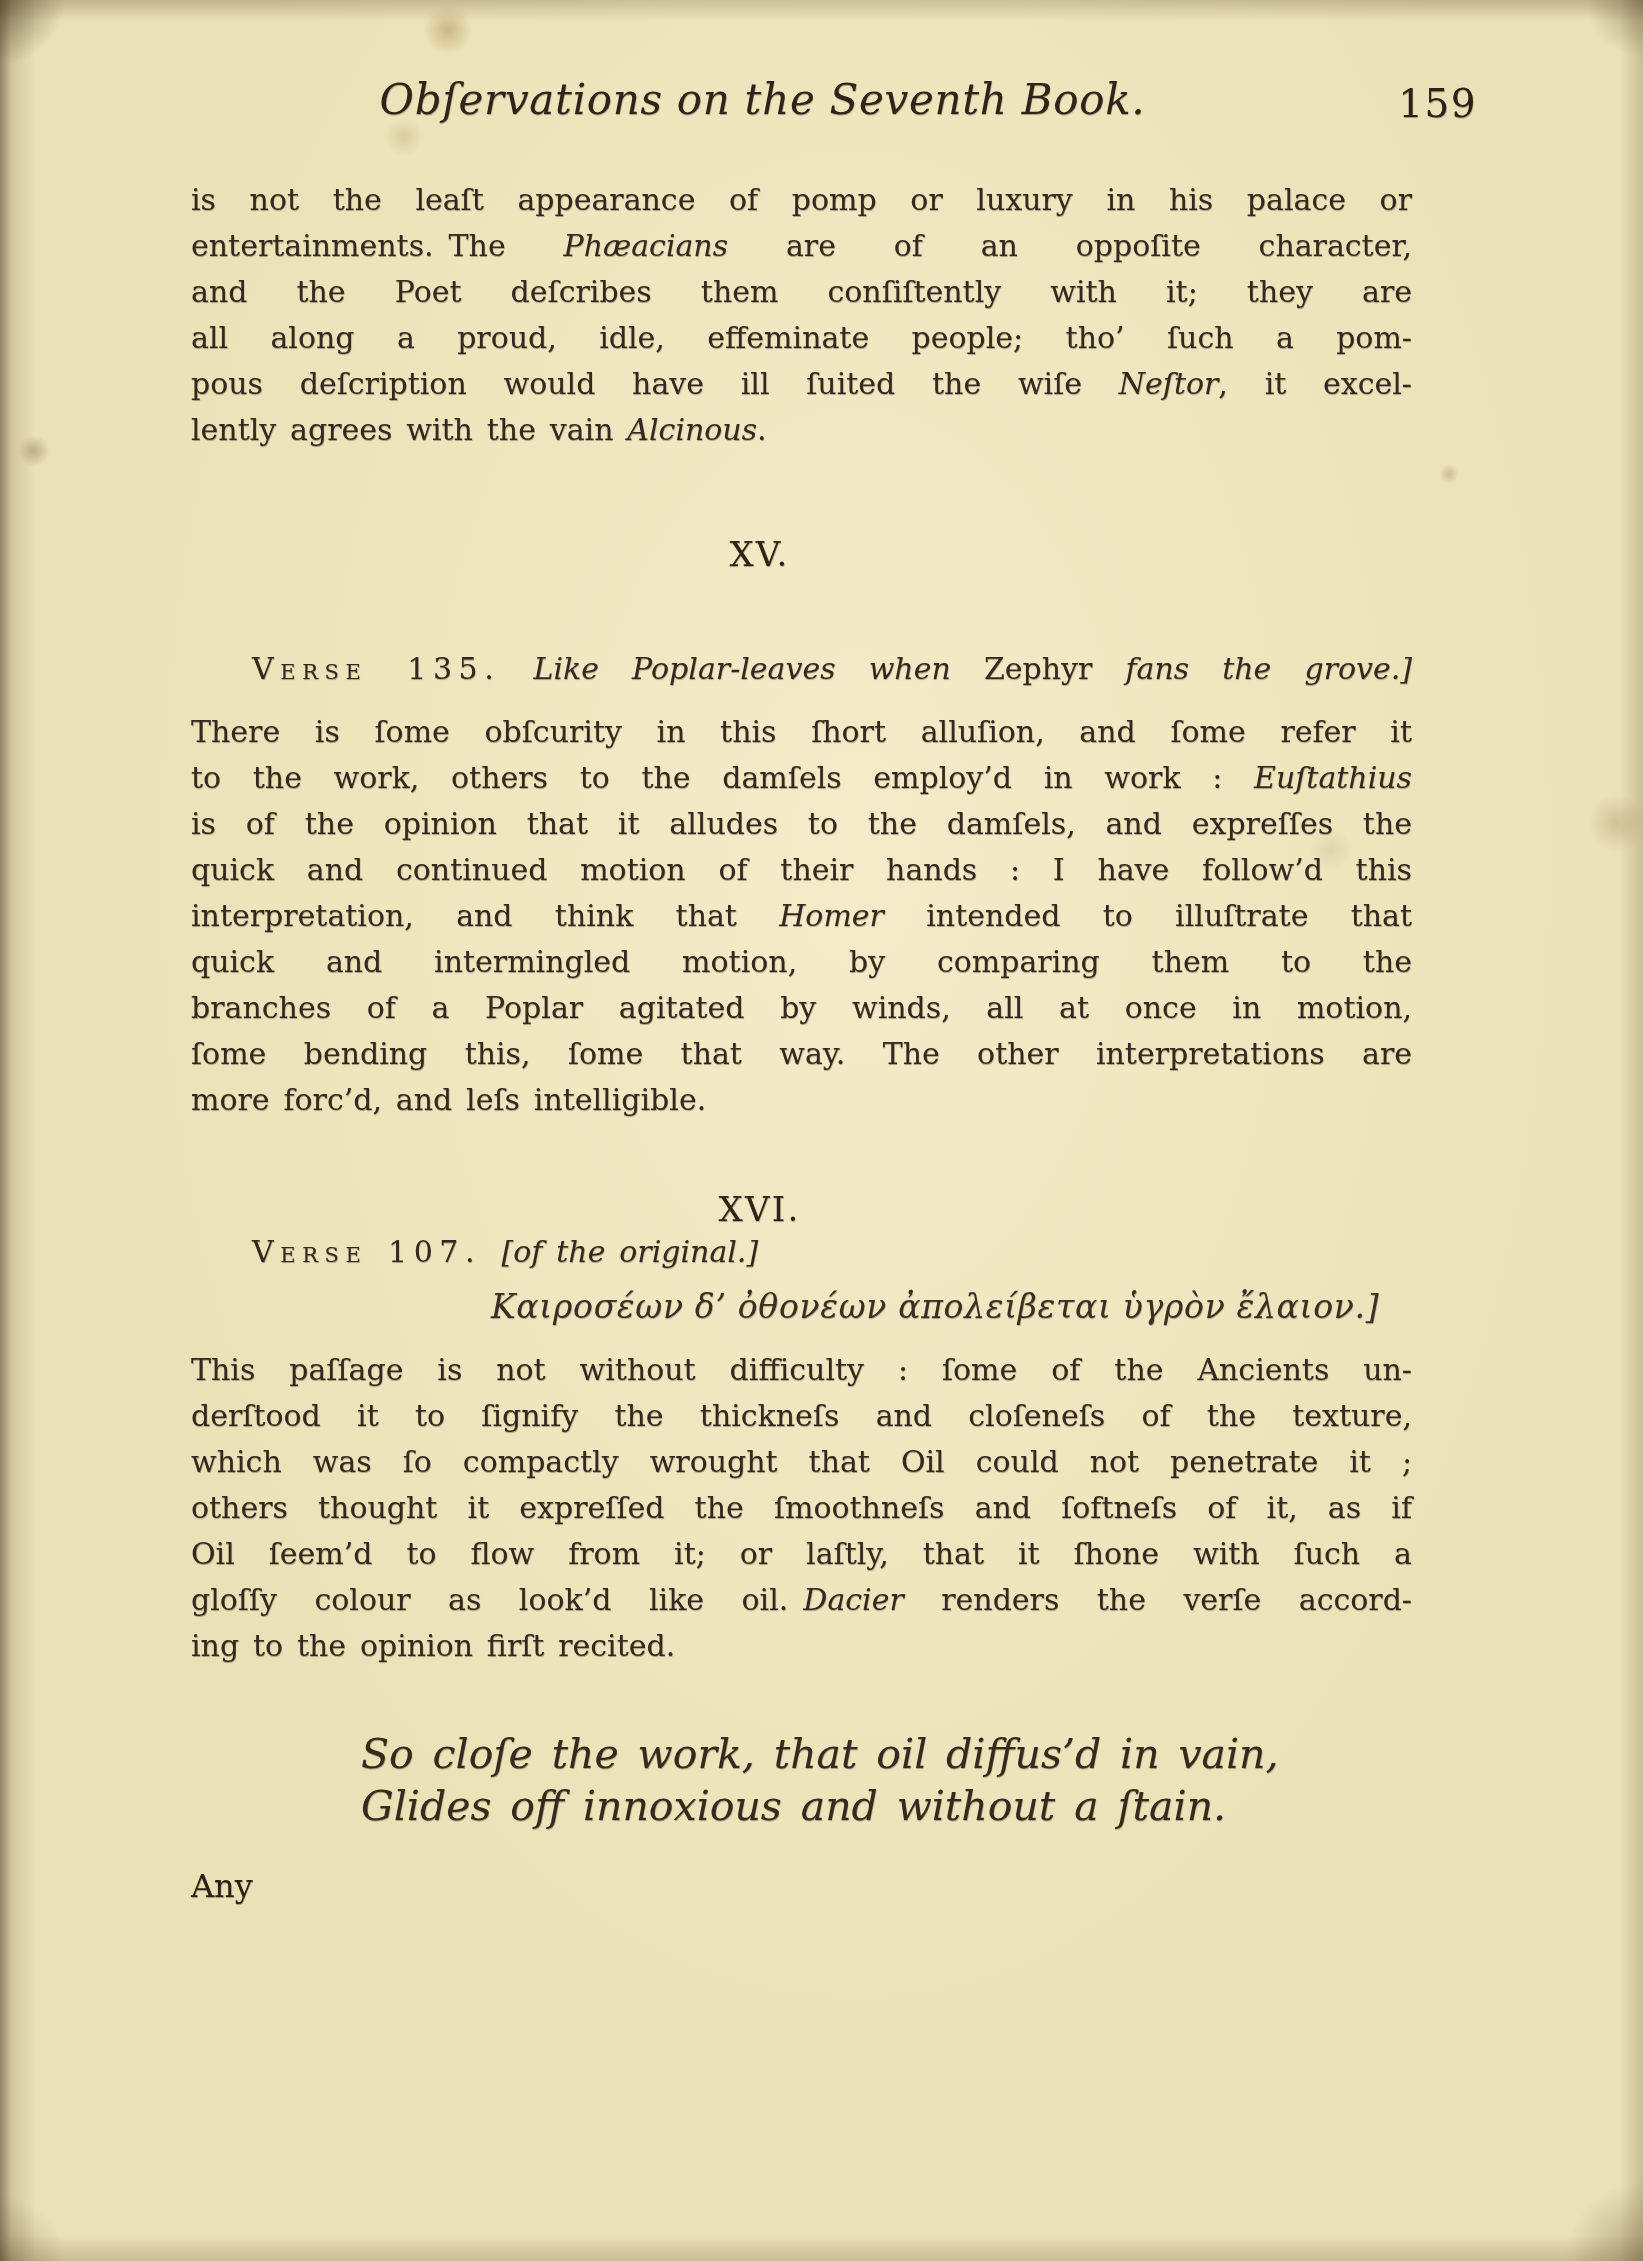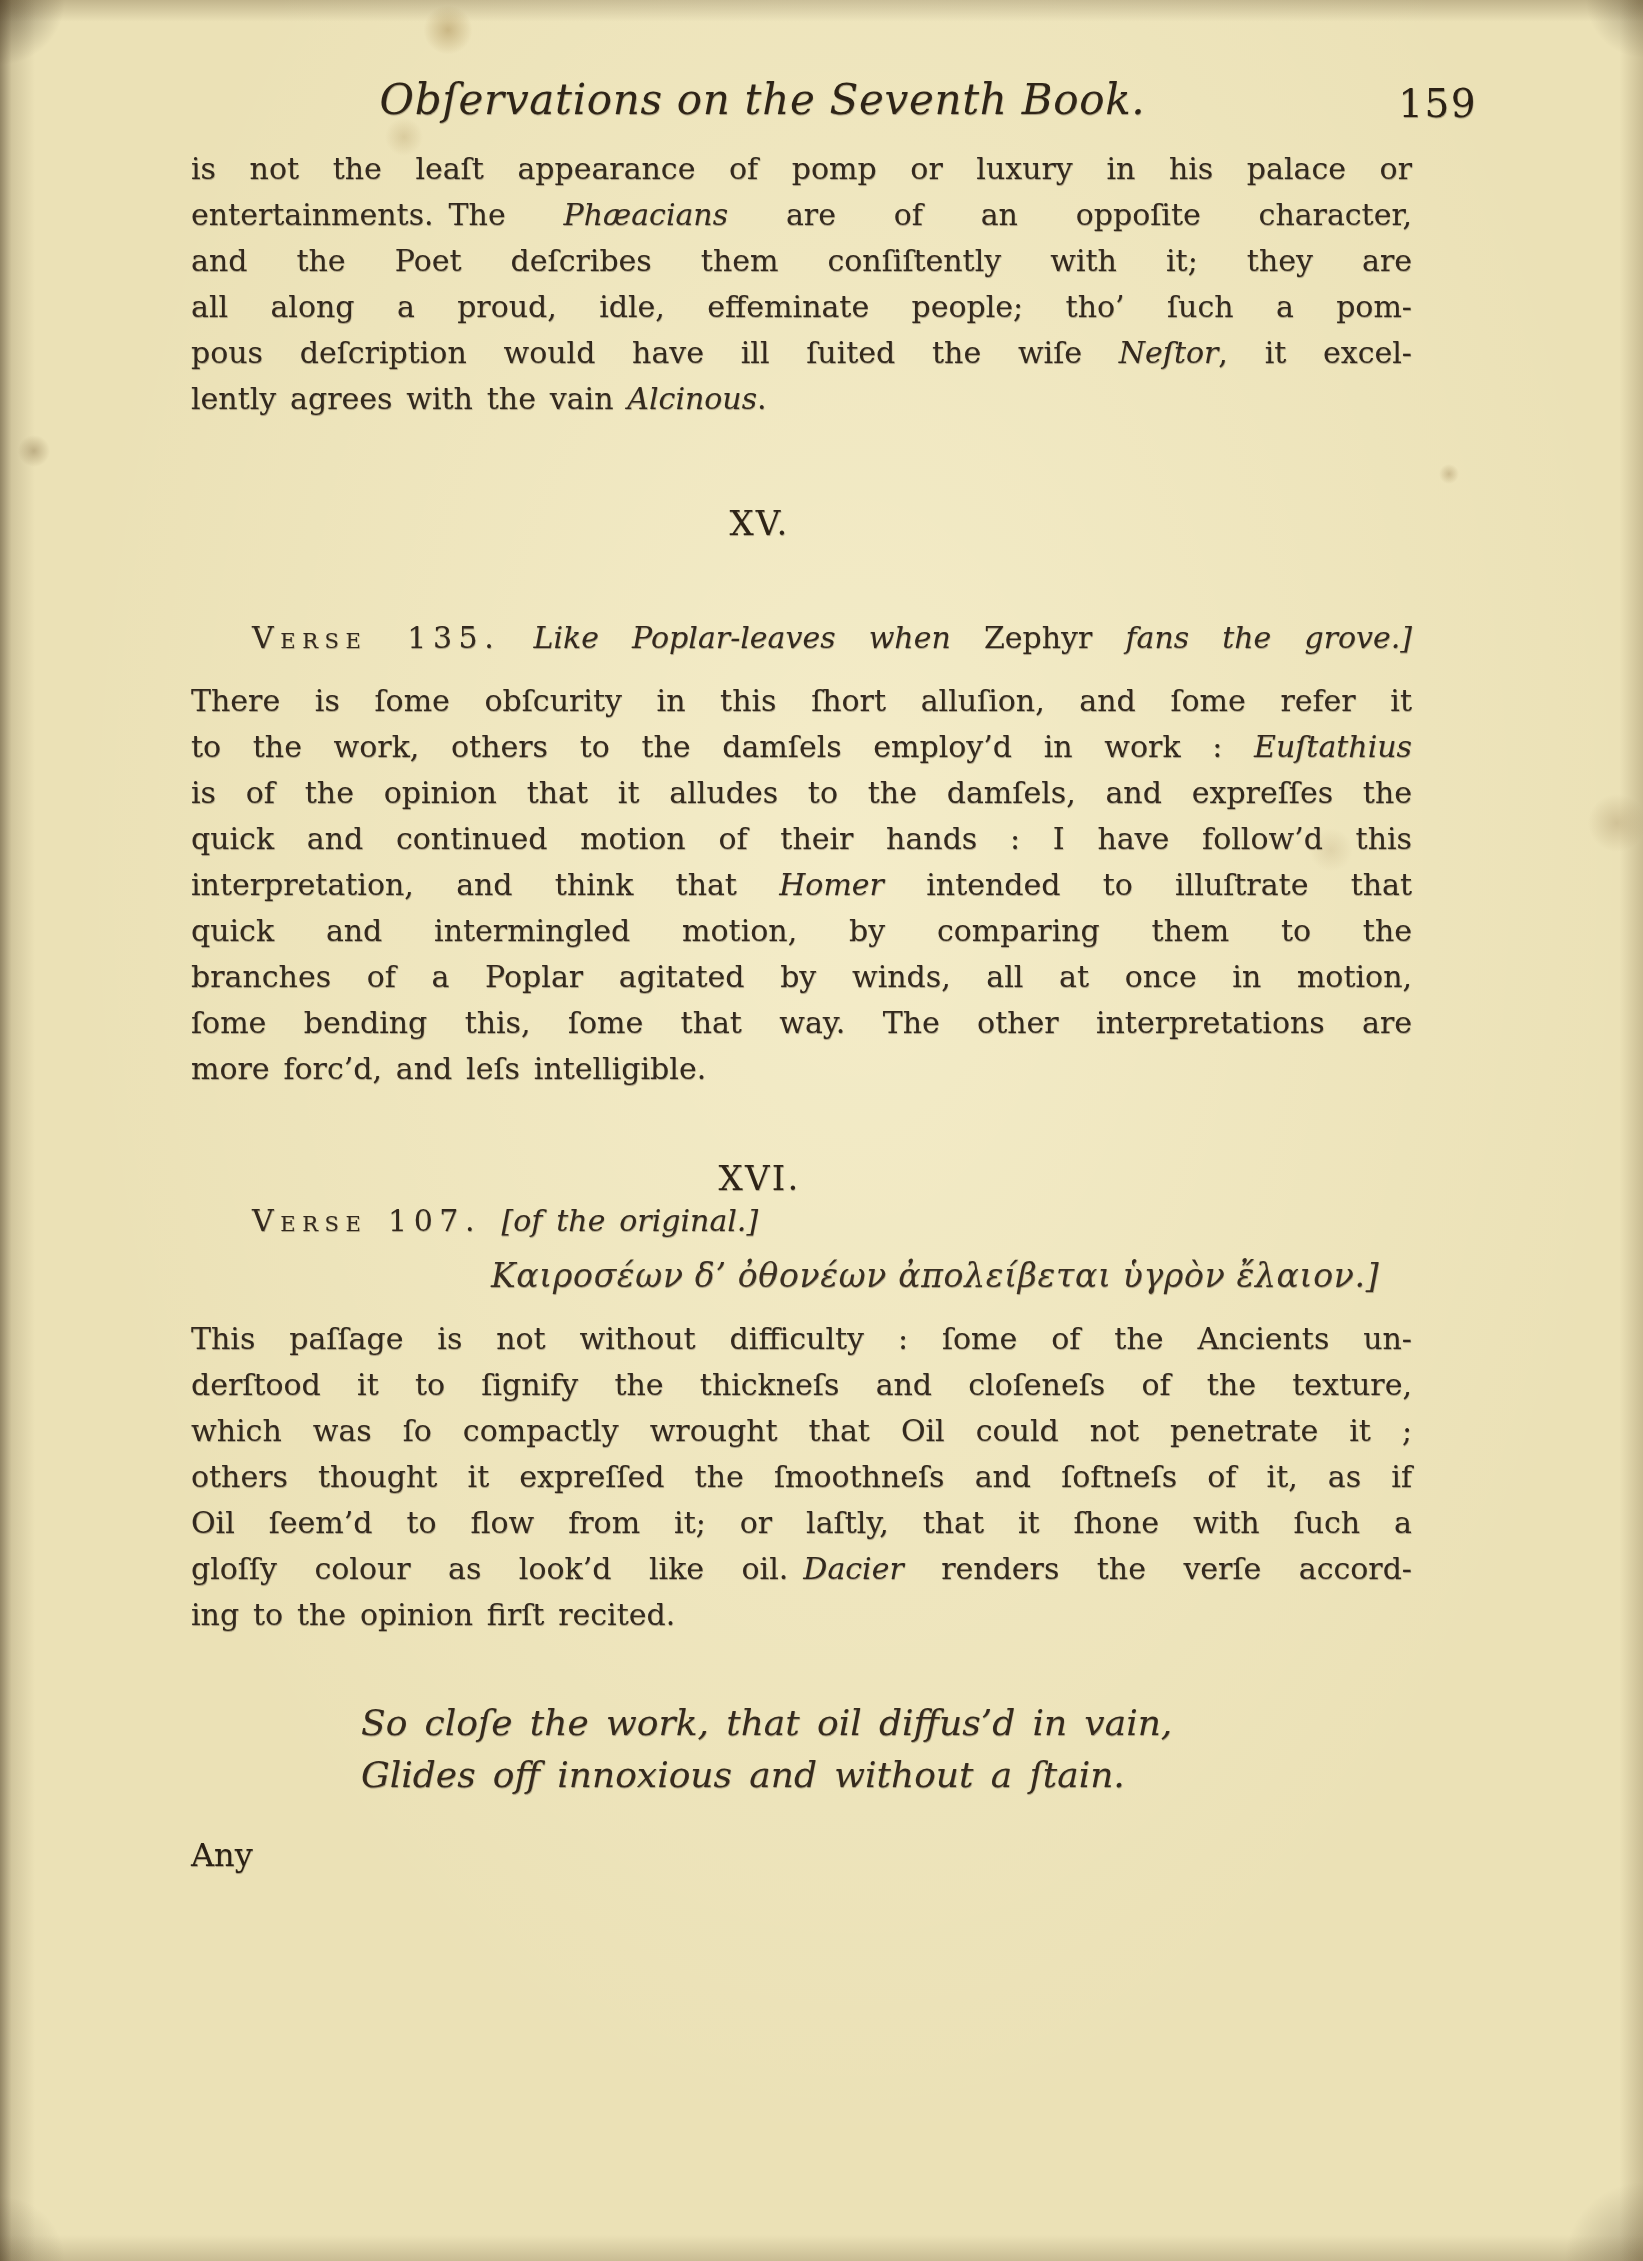--- a/index.html
+++ b/index.html
@@ -52,30 +52,30 @@
   .section-heading{
     margin:0; font-weight:normal; text-align:center; transform:translateX(-42px);
     font-size:34px; line-height:40px; letter-spacing:2.2px; color:#2e2417;
   }
   .heading-xv{ margin-top:81px; }
   .heading-xvi{ margin-top:66px; }
   .verse-ref{ padding-left:61px; font-size:30px; line-height:46px; }
   .verse-ref.fill{ text-align:justify; text-align-last:justify; }
   .verse-xv{ margin-top:72px; }
   .verse-xvi{ }
-  .para-intro{ margin-top:21px; }
+  .para-intro{ margin-top:52px; }
   .para-xv{ margin-top:17.3px; }
   .para-xvi{ margin-top:16px; }
   .greek-line{
     margin-top:7px; padding-left:300px;
     font-size:33px; line-height:49px; font-style:italic; letter-spacing:0.7px;
     color:#3a2f22;
   }
   .quote{ margin-top:59px; padding-left:170px; font-style:italic;
-    font-size:36px; line-height:52px; word-spacing:5.8px; color:#352a1d; }
+    font-size:41px; line-height:52px; word-spacing:5.8px; color:#352a1d; }
   .catchword{ margin-top:33px; padding-right:64px;
     font-size:32px; line-height:43px; color:#2b2115; }
 </style>
 </head>
 <body>
 
 <div class="paper ink">
   <div class="column">
 
     <header class="running-head">

